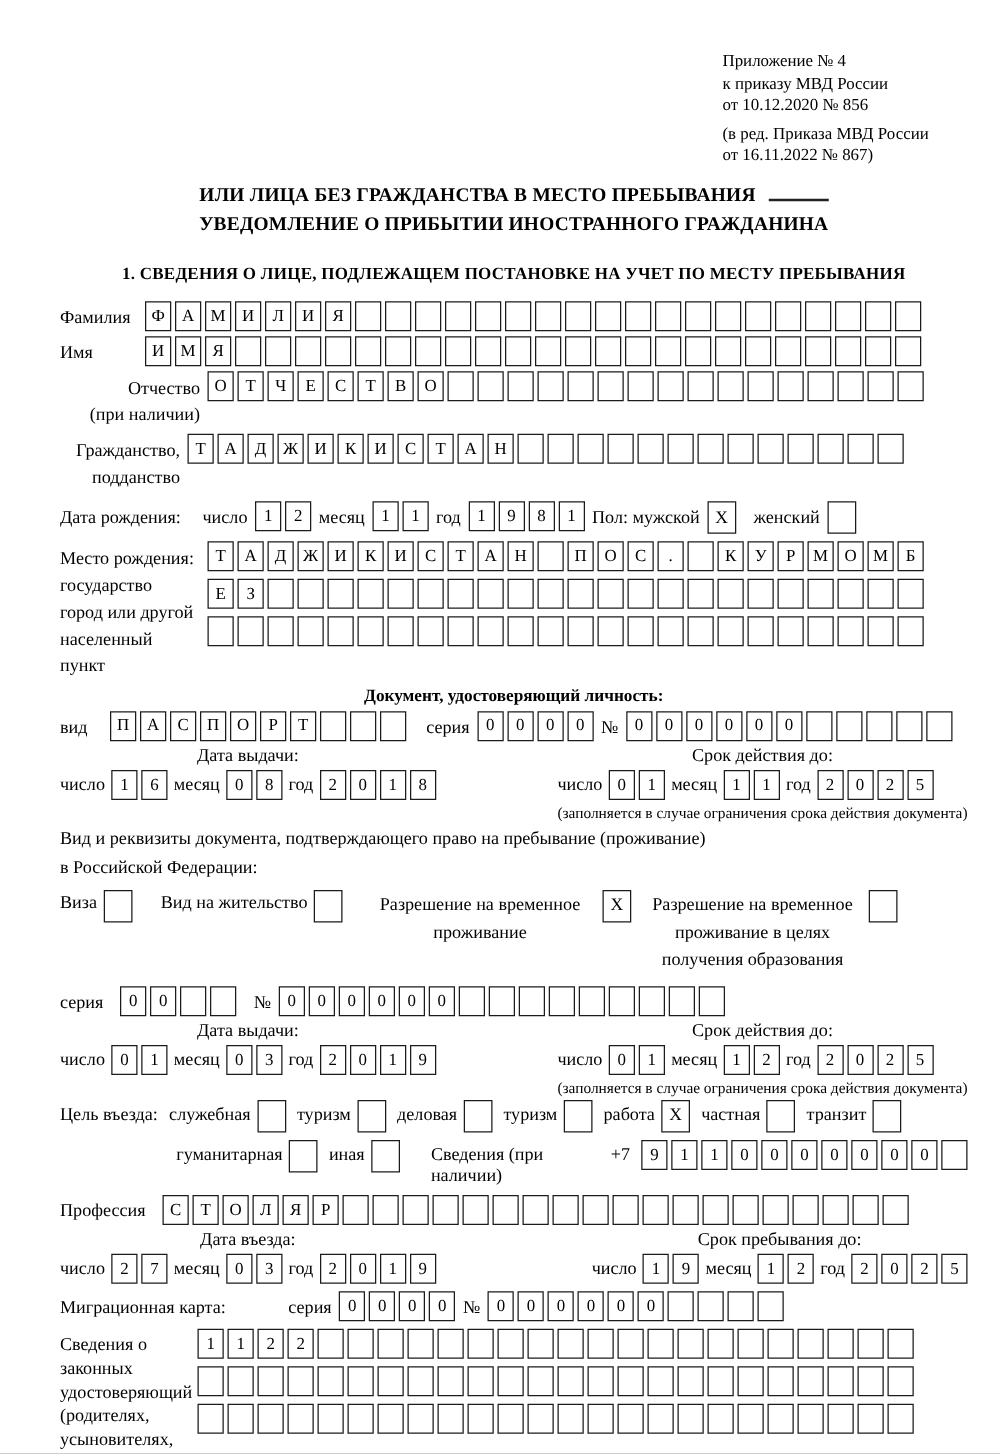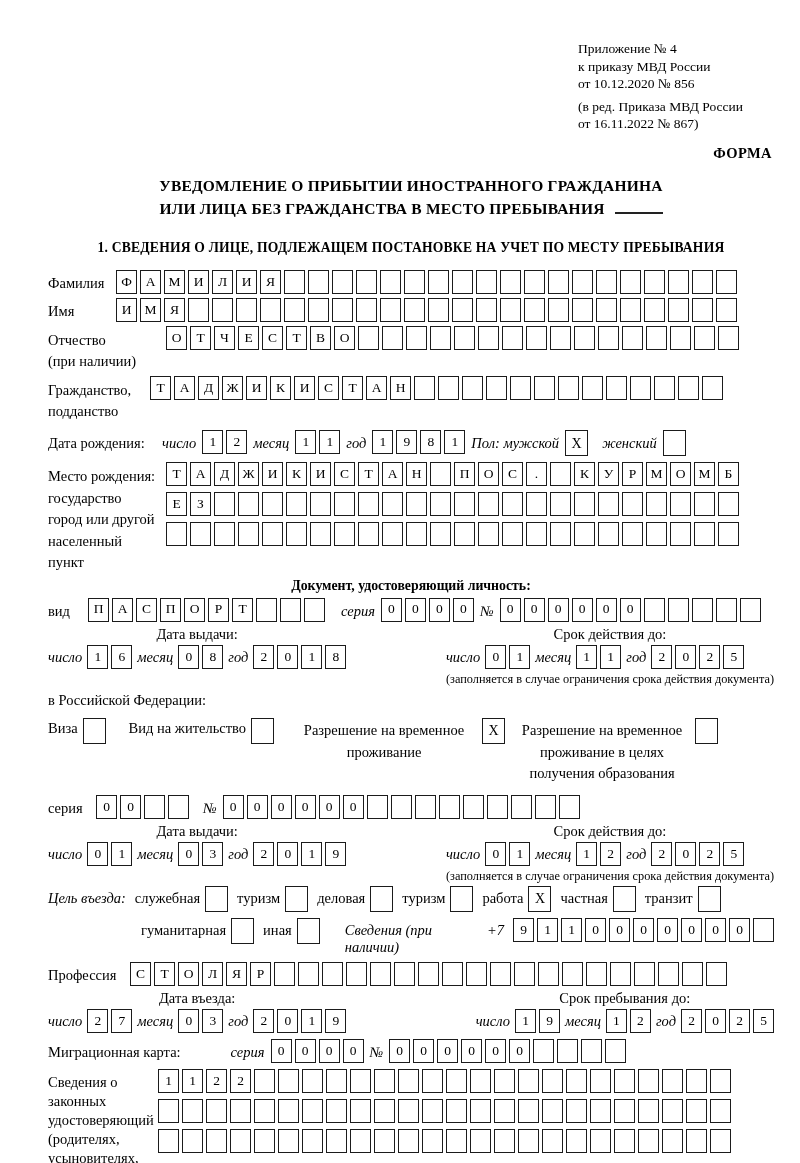--- a/index.html
+++ b/index.html
@@ -18,21 +18,21 @@
   .appendix { margin-left:auto; width:196px; font-size:13.5px; line-height:1.3; }
   .appendix .rev { margin-top:5px; }
   .forma { text-align:right; font-weight:bold; font-size:14.5px; margin:12px 2px 0 0; letter-spacing:.4px; }
   
   .title { text-align:center; font-weight:bold; font-size:15.5px; line-height:1.5; margin-top:12px; letter-spacing:.2px; }
   .title-underline { display:inline-block; width:48px; border-bottom:2px solid #222; height:11px; margin-left:10px; }
   .sec-heading { text-align:center; font-weight:bold; font-size:13.6px; margin:20px 0 14px; letter-spacing:.2px; }
   
   .frow { display:flex; align-items:flex-start; gap:6px; margin-bottom:4px; font-size:14.5px; line-height:1.25; }
   .lbl { flex:0 0 auto; padding-top:4px; }
-  .lbl2 { line-height:1.45; }
+  .lbl2 { line-height:1.45;text-align:right; }
   .w-name { width:62px; }
   .w-pat  { width:112px; }
   .w-cit  { width:96px; }
   .w-bp   { width:112px; line-height:21.5px; }
   .w-prof { width:76px; }
   .w-rep  { width:104px; line-height:19px; }
   
   .cells { display:flex; gap:3px; flex-wrap:nowrap; }
   .cell {
     width:19px; height:22px; flex:0 0 auto;
@@ -40,21 +40,21 @@
     display:flex; align-items:center; justify-content:center;
     font-size:13.5px; font-family:"Liberation Serif","DejaVu Serif",serif;
   }
   .checkbox .cell { width:21px; height:24px; font-size:14px; }
   .stack { display:flex; flex-direction:column; gap:6px; }
   
   .dates-row { display:flex; justify-content:space-between; margin:4px 0 2px; font-size:14.5px; }
   .dates-col { display:flex; flex-direction:column; }
   .date-heading { align-self:center; margin-bottom:2px; }
   .dline { display:flex; align-items:flex-start; gap:5px; }
-  .dlbl { padding-top:4px;font-style:italic; }
+  .dlbl { padding-top:4px; }
   .note { font-size:12.3px; text-align:center; margin-top:3px; }
   
   .doc-heading { text-align:center; font-weight:bold; font-size:13.8px; margin:3px 0 4px; }
   
   .perm-row { display:flex; align-items:flex-start; gap:9px; font-size:14.5px; margin:6px 0 10px; }
   .perm-label { padding-top:2px; }
   .perm-label.wrap { text-align:center; width:186px; line-height:1.5; }
   .pair { display:flex; align-items:flex-start; gap:5px; }
   .pair .plbl { padding-top:4px; }
   .purpose-row { display:flex; align-items:flex-start; gap:9px; font-size:14.5px; margin-bottom:6px; flex-wrap:nowrap; }
@@ -69,27 +69,26 @@
 <div class="page">
 
   <div class="appendix">
     <div>Приложение № 4</div>
     <div>к приказу МВД России</div>
     <div>от 10.12.2020 № 856</div>
     <div class="rev">(в ред. Приказа МВД России</div>
     <div>от 16.11.2022 № 867)</div>
   </div>
 
-  <div class="forma">ФОРМА</div>
 
   <div class="title">
-    <div>УВЕДОМЛЕНИЕ О ПРИБЫТИИ ИНОСТРАННОГО ГРАЖДАНИНА</div>
     <div>
       <span>ИЛИ ЛИЦА БЕЗ ГРАЖДАНСТВА В МЕСТО ПРЕБЫВАНИЯ</span><span class="title-underline"></span>
     </div>
+    <div>УВЕДОМЛЕНИЕ О ПРИБЫТИИ ИНОСТРАННОГО ГРАЖДАНИНА</div>
   </div>
 
   <div class="sec-heading">1. СВЕДЕНИЯ О ЛИЦЕ, ПОДЛЕЖАЩЕМ ПОСТАНОВКЕ НА УЧЕТ ПО МЕСТУ ПРЕБЫВАНИЯ</div>
 
   <div class="frow">
     <div class="lbl w-name">Фамилия</div>
     <div class="cells">
         <div class="cell">Ф</div>
         <div class="cell">А</div>
         <div class="cell">М</div>
@@ -416,20 +415,21 @@
             <div class="cell">0</div>
             <div class="cell">2</div>
             <div class="cell">5</div>
           </div>
       </div>
       <div class="note">(заполняется в случае ограничения срока действия документа)</div>
     </div>
   </div>
 
   <div style="font-size:14.5px; line-height:1.6; margin-top:2px">
+    <div>Вид и реквизиты документа, подтверждающего право на пребывание (проживание)</div>
     <div>в Российской Федерации:</div>
   </div>
 
   <div class="perm-row">
     <div class="pair">
       <span class="perm-label">Виза</span>
       <div class="cells checkbox">
           <div class="cell"></div>
         </div>
     </div>

